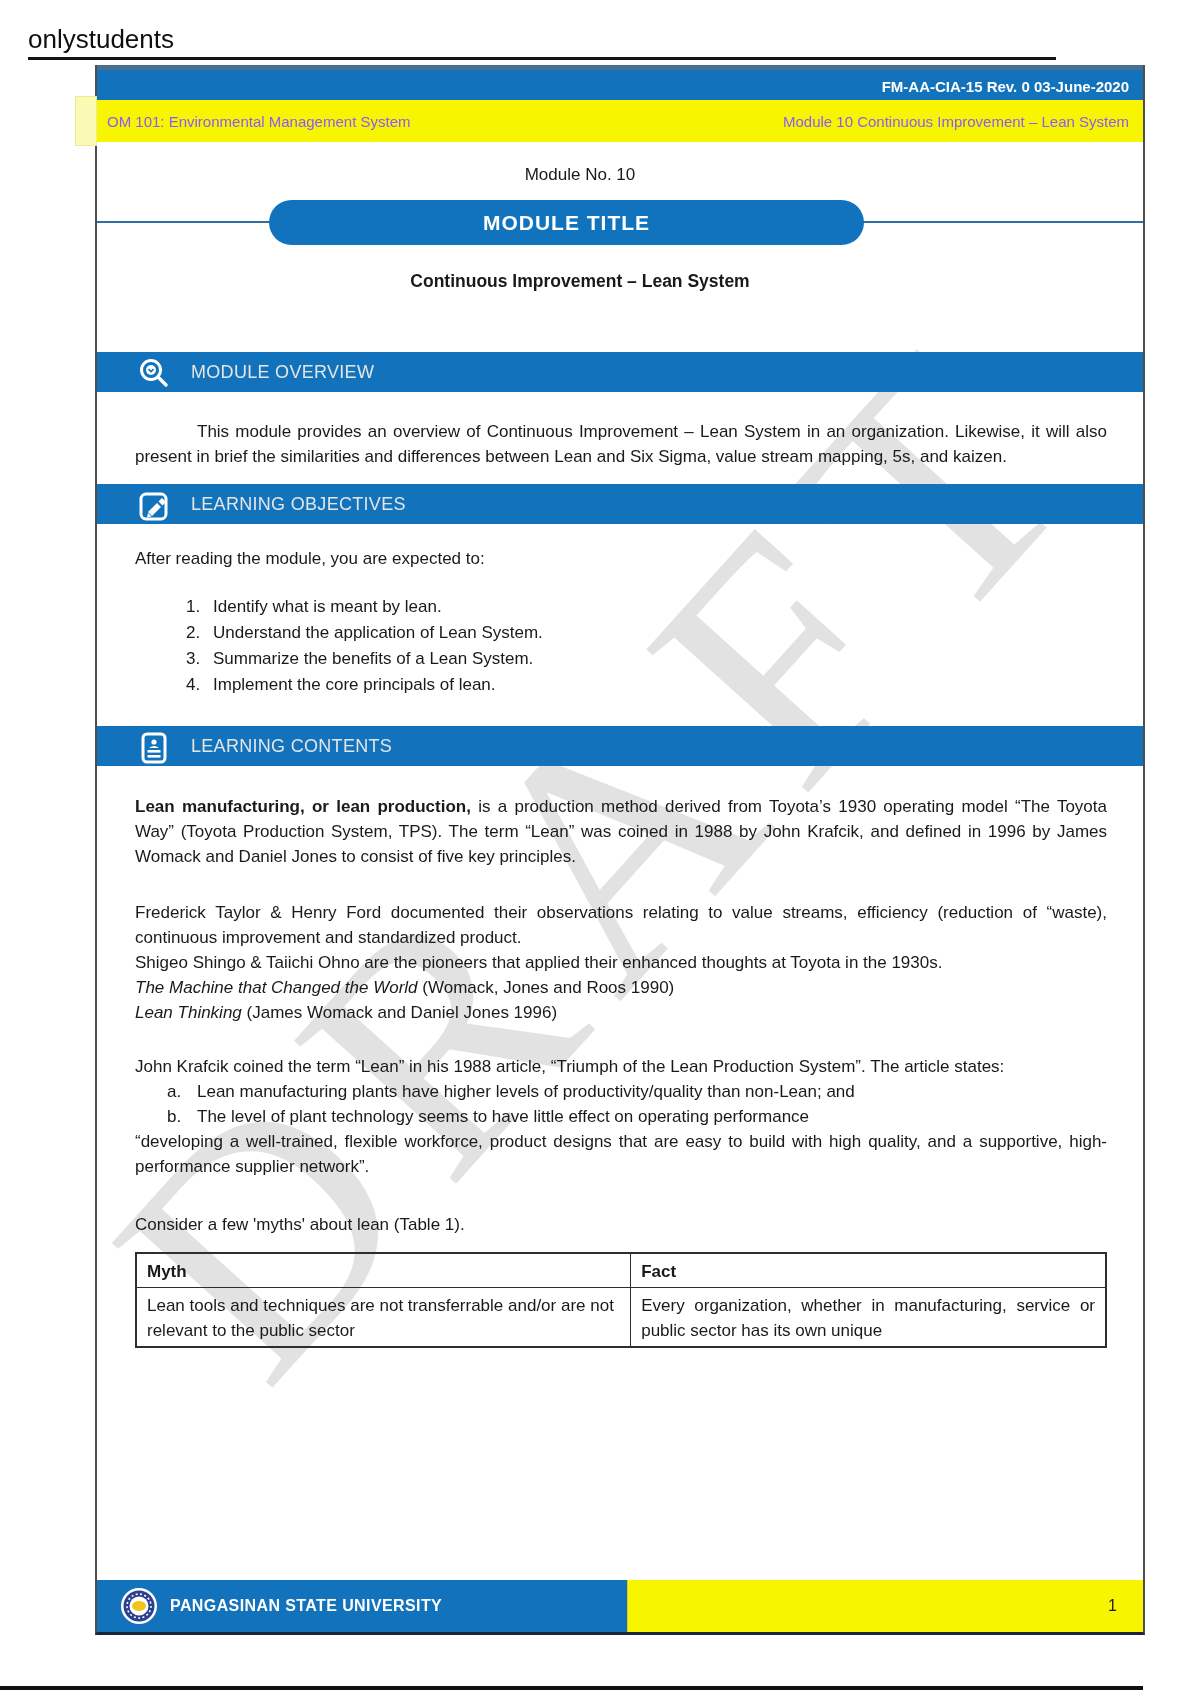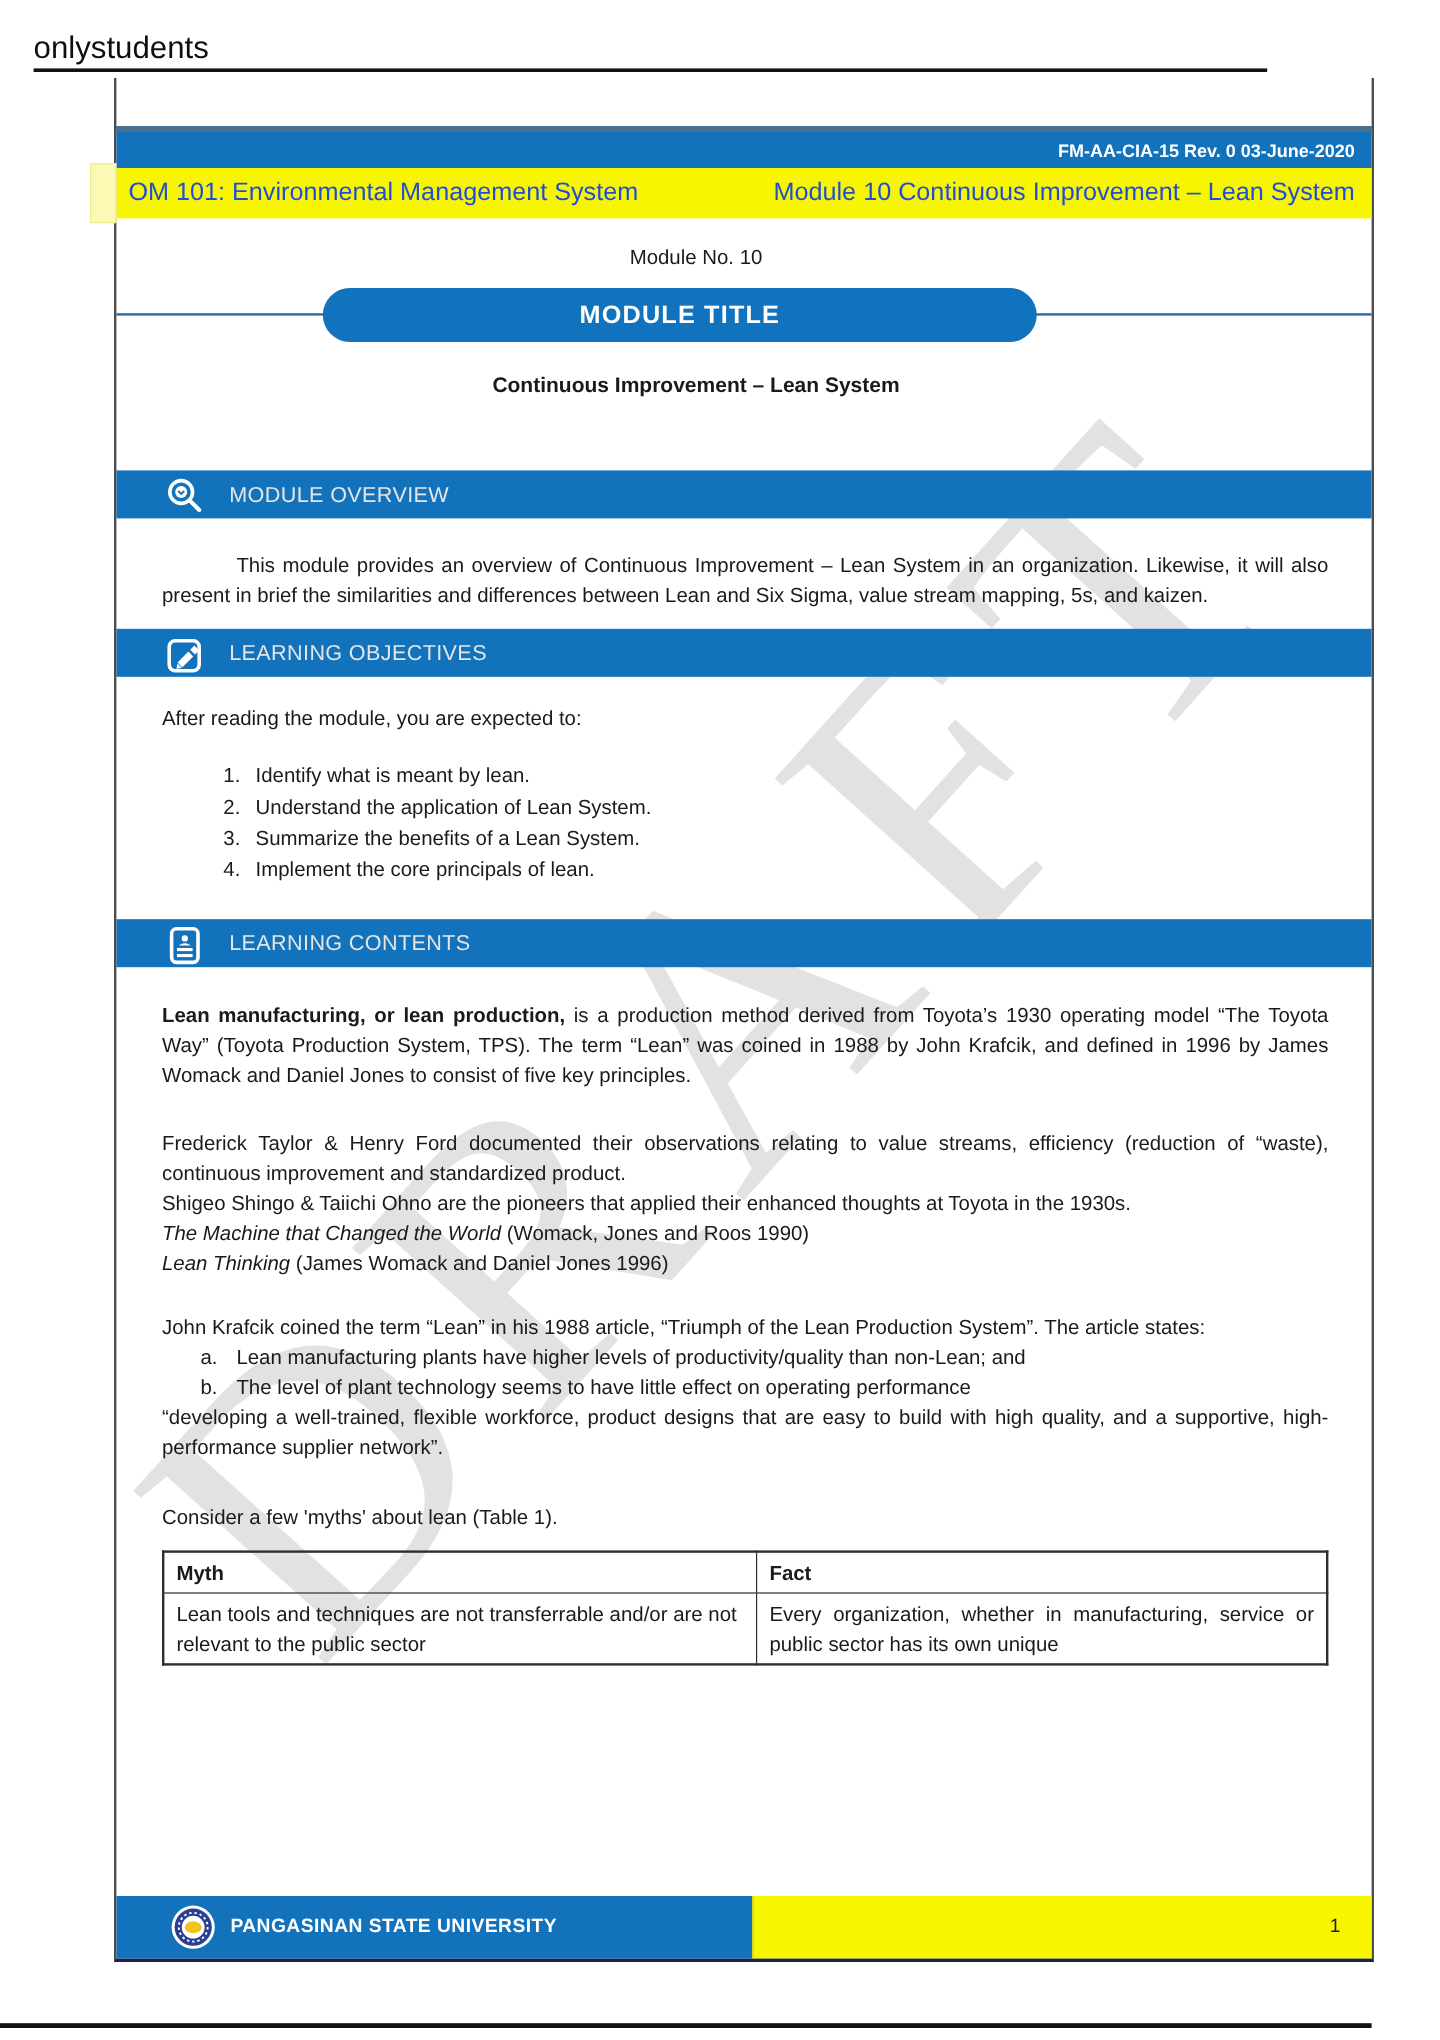--- a/index.html
+++ b/index.html
@@ -13,23 +13,23 @@
   .page { position:absolute; left:95px; top:65px; width:1050px; height:1570px;
           border-left:2px solid #4d4d4d; border-right:2px solid #4d4d4d; border-bottom:3px solid #1c2340;
           background:#ffffff; }
   .layer { position:relative; z-index:1; }
 
   .watermark { position:absolute; left:505px; top:790px; transform:translate(-50%,-50%) rotate(-48deg);
                font-family:"Liberation Serif", serif; font-size:330px; letter-spacing:34px; color:#e2e2e2;
                z-index:0; white-space:nowrap; }
 
   .topbar { height:35px; background:#1272bb; border-top:5px solid #49708e; color:#ffffff; font-weight:bold;
-            font-size:15px; text-align:right; padding:8px 14px 0 0;margin-top:40px; }
+            font-size:15px; text-align:right; padding:8px 14px 0 0; }
   .yellowbar { height:42px; background:#f8f500; display:flex; align-items:center; justify-content:space-between;
-               padding:0 14px 0 10px; font-size:21px; color:#1d4ed8; position:relative; }
+               padding:0 14px 0 10px; font-size:15px; color:#8b5cf6; position:relative; }
   .yellow-ext { position:absolute; left:-22px; top:-4px; width:22px; height:50px; background:#fbfab4; border:1px solid #eceb8e; }
 
   .module-no { margin-top:23px; text-align:center; font-size:17px; transform:translateX(-40px); }
 
   .pill-wrap { position:relative; height:34px; margin-top:15px; }
   .pill-line { position:absolute; top:21px; left:0; right:0; height:2px; background:#2e6da4; }
   .pill { position:absolute; left:172px; top:0; width:595px; height:45px; background:#1173bd; border-radius:23px;
           color:#ffffff; font-weight:bold; font-size:21px; letter-spacing:1px;
           display:flex; align-items:center; justify-content:center; }
 
@@ -58,21 +58,21 @@
   .ital { font-style:italic; }
 
   table.myth { width:100%; margin-top:15px; border-collapse:collapse; border:2px solid #2e2e2e; }
   table.myth th, table.myth td { border:1px solid #2e2e2e; font-size:17px; padding:5px 10px 3px 10px; vertical-align:top; line-height:25px; }
   table.myth th { font-weight:bold; text-align:left; height:30px; }
   col.c1 { width:51%; }
   td.fact { text-align:justify; }
   tr.r { height:52px; }
 
   .footer { position:absolute; left:0; top:1515px; width:100%; height:52px; display:flex; z-index:1; }
-  .footer-blue { width:530px; background:#1272bb; display:flex; align-items:center; padding-left:45px; }
+  .footer-blue { width:530px; background:#1272bb; display:flex; align-items:center; padding-left:23px; }
   .footer-yellow { flex:1; background:#f8f500; display:flex; align-items:center; justify-content:flex-end;
                    padding-right:26px; font-size:16px; color:#222222; border-left:1px solid #d6d300; }
   .footer-name { color:#ffffff; font-weight:bold; font-size:16px; letter-spacing:0.4px; margin-left:12px; }
   .logo { width:38px; height:38px; flex:0 0 auto; }
 
   .bottom-line { position:absolute; left:0; top:1686px; width:1143px; height:4px; background:#111111; z-index:3; }
 </style>
 </head>
 <body>
 

